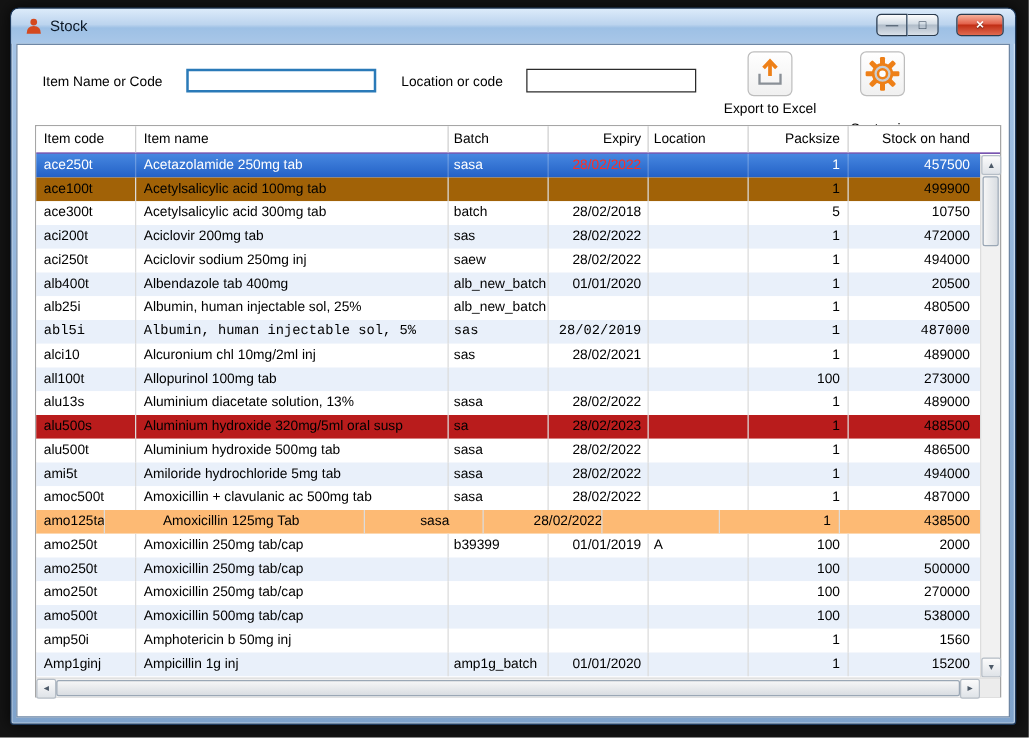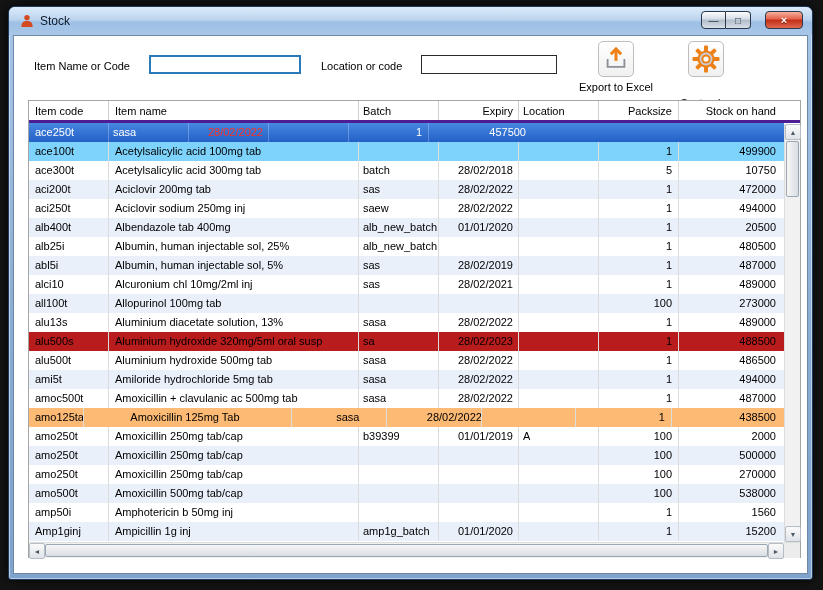--- a/index.html
+++ b/index.html
@@ -41,21 +41,21 @@
 
   .tool-button { position:absolute; top:5px; width:110px; display:flex; flex-direction:column; align-items:center; cursor:default; }
   .tool-button .icon-box { width:36px; height:36px; border:1px solid #bdbdbd; border-radius:5px;
     background:linear-gradient(180deg,#ffffff,#f0f0f0); display:flex; align-items:center; justify-content:center; }
   .tool-button .tool-label { font-size:11px; color:#000; margin-top:4px; white-space:nowrap; }
   .btn-export { left:547px; }
   .btn-customise { left:637px;gap:16px; }
 
   .table-wrap { position:absolute; left:14px; top:64px; width:773px; height:458px;
     border:1px solid #a6a6a6; background:#fff; }
-  .thead { display:flex; height:22px; border-bottom:3px solid #4c1d95; background:#fff; }
+  .thead { display:flex; height:22px; border-bottom:1px solid #4c1d95; background:#fff; }
   .th { font-size:11px; line-height:21px; text-align:center; color:#000;
     border-right:1px solid #cfcfcf; overflow:hidden; white-space:nowrap; }
   .th.filler { width:16px; border-right:none; }
   .tbody { width:755px; }
   .tr { display:flex; height:19px; background:#fff; }
   .td { font-size:11px; line-height:19px; color:#000; overflow:hidden; white-space:nowrap;
     border-right:1px solid #dcdcdc; }
   .c0 { width:80px;  text-align:left;  padding-left:6px; }
   .c1 { width:250px; text-align:left;  padding-left:6px; }
   .c2 { width:80px;  text-align:left;  padding-left:4px; }
@@ -151,27 +151,28 @@
           <div class="th c2">Batch</div>
           <div class="th c3">Expiry</div>
           <div class="th c4">Location</div>
           <div class="th c5">Packsize</div>
           <div class="th c6">Stock on hand</div>
           <div class="th filler"></div>
         </div>
       <div class="tbody" id="table-body">
           <div class="tr selected" style="background: linear-gradient(rgb(71, 135, 224), rgb(35, 97, 198));">
             <div class="td c0">ace250t</div>
+            <div class="td c1">Acetazolamide 250mg tab</div>
             <div class="td c2">sasa</div>
             <div class="td c3" style="color: rgb(255, 47, 35);">28/02/2022</div>
             <div class="td c4"></div>
             <div class="td c5">1</div>
             <div class="td c6">457500</div>
           </div>
-          <div class="tr" style="background: #7dd3fc;">
+          <div class="tr" style="background: #a16207;">
             <div class="td c0">ace100t</div>
             <div class="td c1">Acetylsalicylic acid 100mg  tab</div>
             <div class="td c2"></div>
             <div class="td c3"></div>
             <div class="td c4"></div>
             <div class="td c5">1</div>
             <div class="td c6">499900</div>
           </div>
           <div class="tr">
             <div class="td c0">ace300t</div>
@@ -211,21 +212,21 @@
           </div>
           <div class="tr">
             <div class="td c0">alb25i</div>
             <div class="td c1">Albumin, human injectable sol, 25%</div>
             <div class="td c2">alb_new_batch</div>
             <div class="td c3"></div>
             <div class="td c4"></div>
             <div class="td c5">1</div>
             <div class="td c6">480500</div>
           </div>
-          <div class="tr" style="background: rgb(233, 240, 250);">
+          <div class="tr" style="background: rgb(233, 240, 250); font-family: Liberation Mono, monospace;">
             <div class="td c0">abl5i</div>
             <div class="td c1">Albumin, human injectable sol, 5%</div>
             <div class="td c2">sas</div>
             <div class="td c3">28/02/2019</div>
             <div class="td c4"></div>
             <div class="td c5">1</div>
             <div class="td c6">487000</div>
           </div>
           <div class="tr">
             <div class="td c0">alci10</div>

